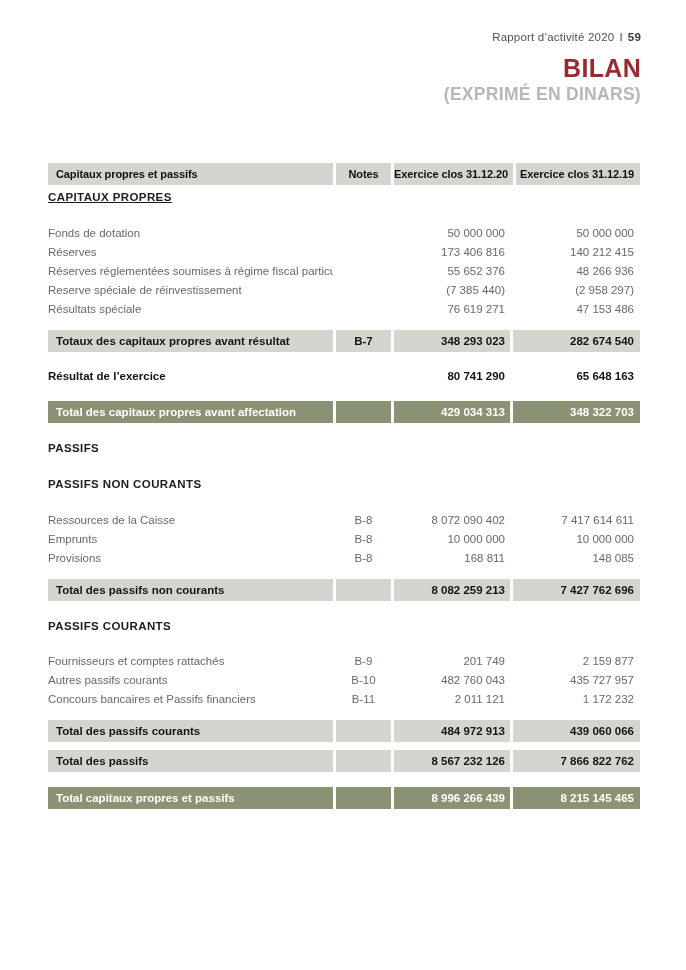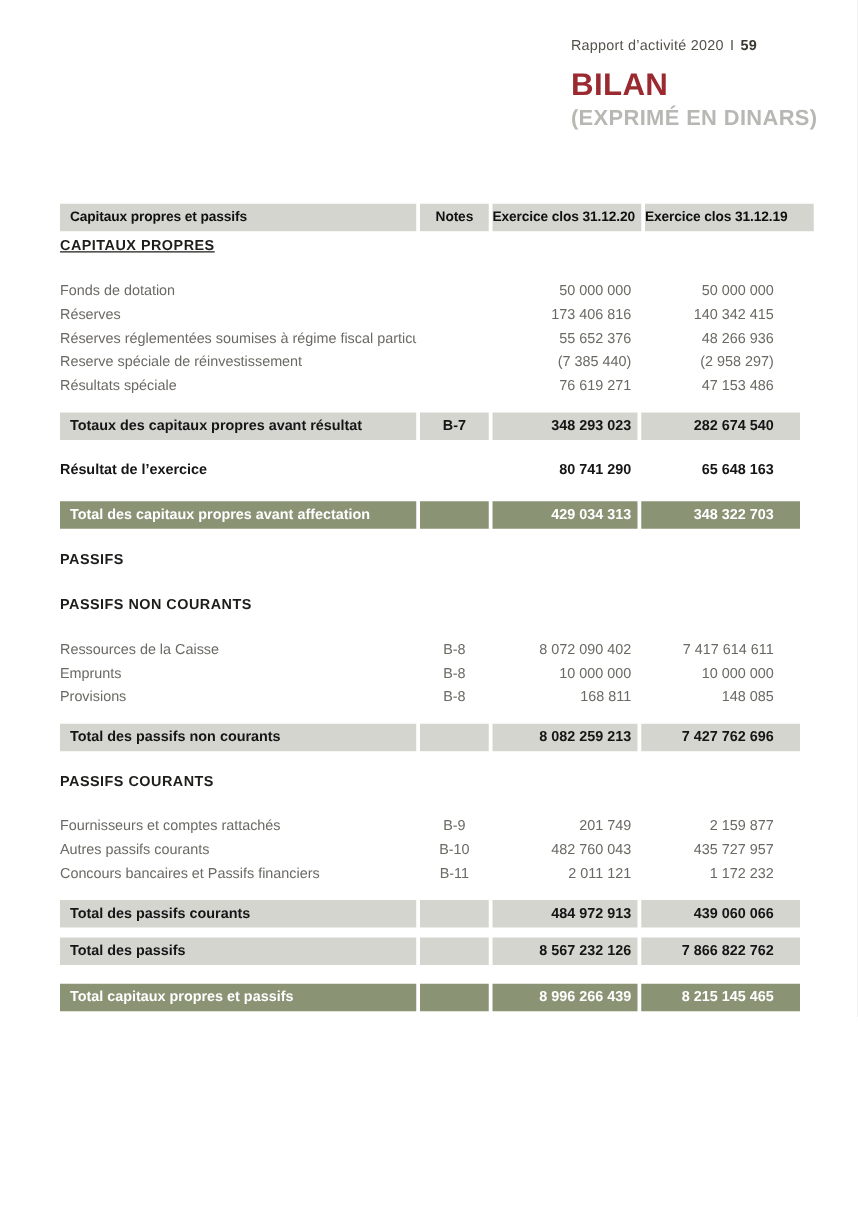--- a/index.html
+++ b/index.html
@@ -16,21 +16,22 @@
     position:relative;
     width:686px;height:970px;
     background:#ffffff;
     font-family:"Liberation Sans", sans-serif;
     overflow:hidden;
   }
 
   
   .top-right{
     position:absolute;
-    top:31px;right:32px;
+    top:31px;right:45px;
+    text-align:right;
   }
   .report-line{
     font-size:11.5px;
     color:#54514b;
     letter-spacing:.2px;
   }
   .report-line .sep{margin:0 5px;color:#54514b;}
   .report-line .pagenum{font-weight:bold;color:#3b3832;}
   .doc-title{
     margin-top:13px;
@@ -54,21 +55,21 @@
     position:absolute;
     top:163px;left:48px;
     width:592px;
     font-size:11.5px;
   }
   .row{display:flex;gap:3px;}
   .cell{display:flex;align-items:center;white-space:nowrap;}
   .cell-label{flex:0 0 285px;overflow:hidden;}
   .cell-notes{flex:0 0 55px;justify-content:center;}
   .cell-v1{flex:0 0 116px;justify-content:flex-end;padding-right:5px;}
-  .cell-v2{flex:1 1 auto;justify-content:flex-end;padding-right:21px;}
+  .cell-v2{flex:1 1 auto;justify-content:flex-end;padding-right:6px;}
 
   
   .row-header{height:22px;font-weight:bold;font-size:11px;letter-spacing:-.1px;color:#101010;}
   .row-header .cell{background:var(--row-gray);}
   .row-header .cell-label{padding-left:8px;}
 
   
   .row-item{height:19.2px;color:var(--body-gray);}
 
   
@@ -125,21 +126,21 @@
       <div class="row row-item">
         <div class="cell cell-label">Fonds de dotation</div>
         <div class="cell cell-notes"></div>
         <div class="cell cell-v1">50 000 000</div>
         <div class="cell cell-v2">50 000 000</div>
       </div>
       <div class="row row-item">
         <div class="cell cell-label">Réserves</div>
         <div class="cell cell-notes"></div>
         <div class="cell cell-v1">173 406 816</div>
-        <div class="cell cell-v2">140 342 415</div>
+        <div class="cell cell-v2">140 212 415</div>
       </div>
       <div class="row row-item">
         <div class="cell cell-label">Réserves réglementées soumises à régime fiscal particulier</div>
         <div class="cell cell-notes"></div>
         <div class="cell cell-v1">55 652 376</div>
         <div class="cell cell-v2">48 266 936</div>
       </div>
       <div class="row row-item">
         <div class="cell cell-label">Reserve spéciale de réinvestissement</div>
         <div class="cell cell-notes"></div>

